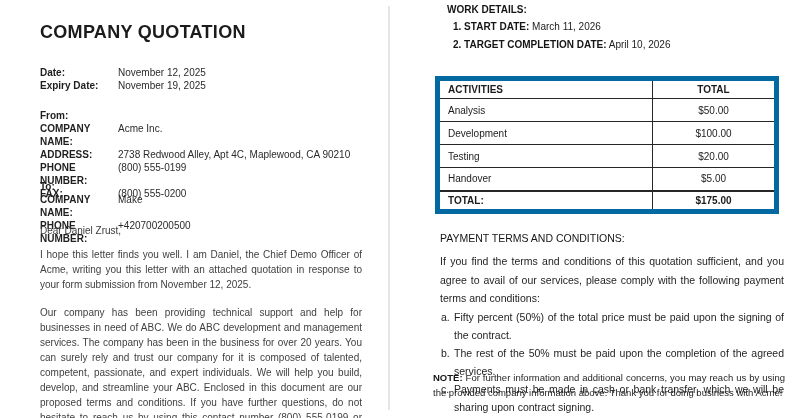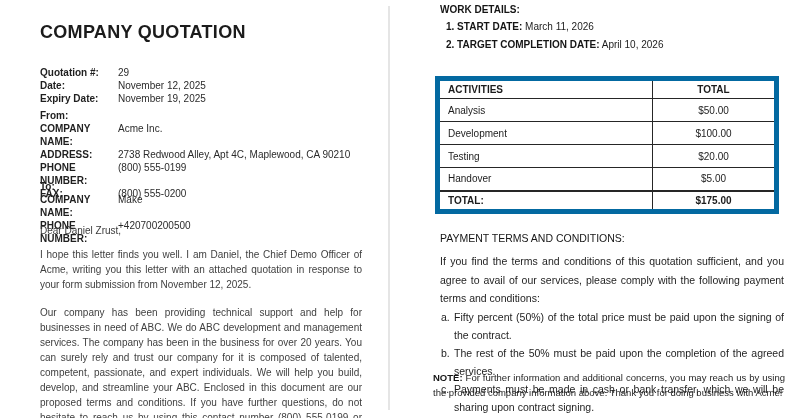--- a/index.html
+++ b/index.html
@@ -22,21 +22,21 @@
   .letter-para { position:absolute; left:0; width:322px; font-size:10px; line-height:15px;
                  text-align:justify; color:#3f3f3f; }
   .para-1 { top:247px; }
   .para-2 { top:305px; }
 
   
   .page-divider { position:absolute; left:388px; top:6px; width:2px; height:404px; background:#e5e5e5; }
 
   
   .page-right { position:absolute; left:433px; top:0; width:352px; color:#1c1c1c; }
-  .wd-block { position:absolute; left:7px; top:3px; width:340px; }
+  .wd-block { position:absolute; left:14px; top:3px; width:340px; }
   .wd-heading { font-size:10px; font-weight:bold; line-height:13px; color:#151515; }
   .wd-item { margin-left:6px; margin-top:5px; font-size:10px; line-height:12.5px; color:#1c1c1c; }
   .b { font-weight:bold; color:#151515; }
 
   .activities-table { position:absolute; left:2px; top:76px; width:344px;
                       border-collapse:collapse; font-size:10px; color:#1c1c1c; }
   .activities-table th, .activities-table td { border:1px solid #262626; }
   .activities-table { border:5px solid #0369a1; }
   .activities-table th { height:20px; font-weight:bold; }
   .activities-table td { height:23px; }
@@ -57,24 +57,20 @@
 </head>
 <body>
 
 <div class="screen">
 
   <div class="page-left">
 
     <h1 class="doc-title">COMPANY QUOTATION</h1>
 
     <div class="meta-block">
-      <div class="field-row">
-        <span class="field-label">Quotation #:</span>
-        <span class="field-value">29</span>
-      </div>
       <div class="field-row">
         <span class="field-label">Date:</span>
         <span class="field-value">November 12, 2025</span>
       </div>
       <div class="field-row">
         <span class="field-label">Expiry Date:</span>
         <span class="field-value">November 19, 2025</span>
       </div>
     </div>
 

